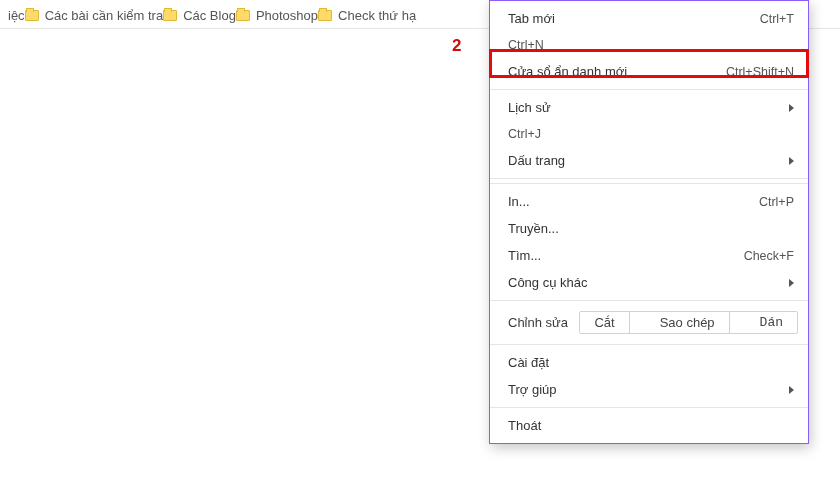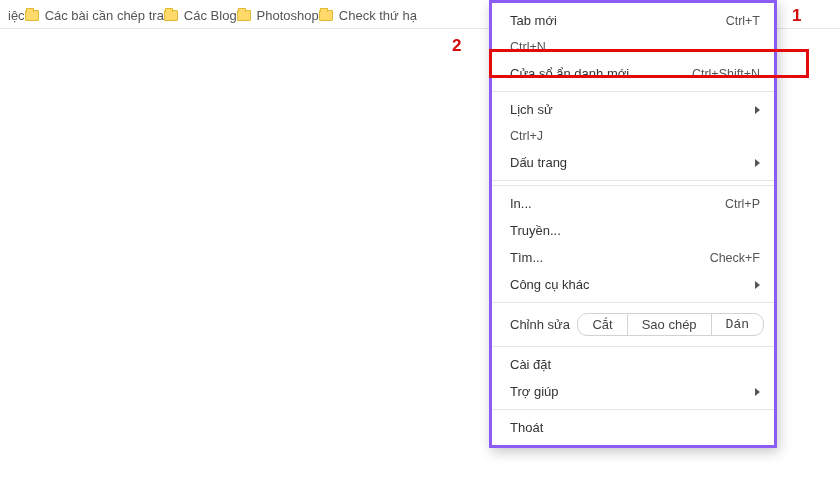--- a/index.html
+++ b/index.html
@@ -53,23 +53,23 @@
     font-size: 17px;
     color: #d30808;
     font-family: Arial, sans-serif;
   }
   #annot1 { top: 6px; left: 792px; }
   #annot2 { top: 36px; left: 452px; }
 
   .menu {
     position: absolute;
     top: 0; left: 489px;
-    width: 288px;
+    width: 320px;
     background: #fff;
-    border: 3px solid #8b5cf6;
+    border: 1px solid #8b5cf6;
     box-shadow: 2px 4px 12px rgba(0,0,0,.22);
     padding: 4px 0;
     min-height: 396px;
   }
   .mrow {
     display: flex;
     align-items: center;
     padding: 6px 14px 6px 18px;
     color: #333;
     cursor: default;
@@ -106,36 +106,36 @@
   }
   .full::before, .full::after { content:""; position:absolute; border:1.3px solid #555; width:4px; height:4px;}
   .full::before { top:0; left:0; border-right:none; border-bottom:none;}
   .full::after  { bottom:0; right:0; border-left:none; border-top:none;}
   .full .c2, .full .c3 { position:absolute; border:1.3px solid #555; width:4px; height:4px;}
   .full .c2 { top:0; right:0; border-left:none; border-bottom:none;}
   .full .c3 { bottom:0; left:0; border-right:none; border-top:none;}
 
   .editrow { display:flex; padding:6px 10px 6px 18px; align-items:center;}
   .editrow .lbl { flex:1; }
-  .editgrp { display:flex; gap:0; border:1px solid #d2d2d2; border-radius:10px; }
+  .editgrp { display:flex; gap:16px; border:1px solid #d2d2d2; border-radius:2px; }
   .editbtn {
     padding: 3px 14px; color:#444; border-right:1px solid #d2d2d2;
   }
   .editbtn:last-child { border-right:none;font-family:Liberation Mono, monospace; }
 </style>
 </head>
 <body>
 
 <div class="bookmarks">
   <div class="bookmark">
       <span>iệc</span>
     </div>
   <div class="bookmark">
       <span class="folder-ico"></span>
-      <span>Các bài cần chép tra</span>
+      <span>Các bài cần kiểm tra</span>
     </div>
   <div class="bookmark">
       <span class="folder-ico"></span>
       <span>Các Blog</span>
     </div>
   <div class="bookmark">
       <span class="folder-ico"></span>
       <span>Photoshop</span>
     </div>
   <div class="bookmark">

